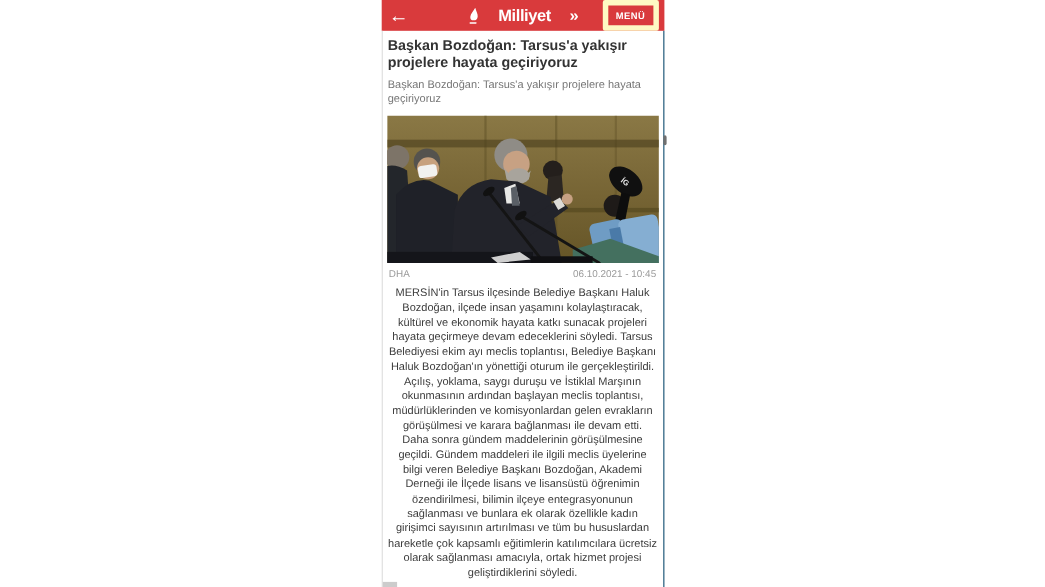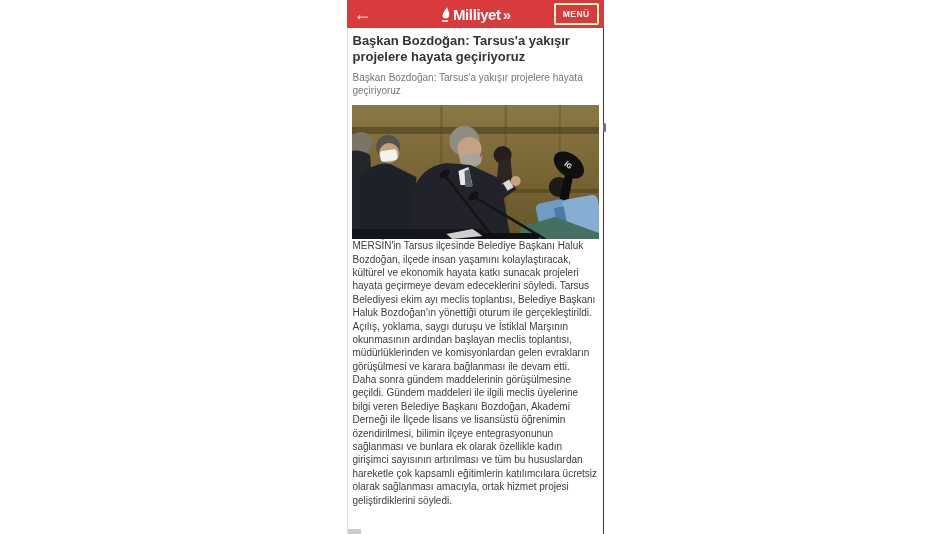--- a/index.html
+++ b/index.html
@@ -20,33 +20,33 @@
     display: flex; align-items: center;
     padding: 0 5px; position: relative;
   }
   .back-btn {
     background: none; border: none; padding: 0 2px; cursor: pointer;
     color: #ffffff; line-height: 1; display: flex; align-items: center;
   }
   .back-arrow { font-size: 18px; font-weight: bold; color: #fff; }
   .brand {
     position: absolute; left: 50%; transform: translateX(-50%);
-    display: flex; align-items: center; gap: 1px; cursor: pointer;
+    display: flex; align-items: center; gap: 16px; cursor: pointer;
   }
   .brand-flame { display: inline-flex; margin-right: 1px; }
   .brand-name {
     color: #fff; font-weight: bold; font-size: 15px; letter-spacing: -0.4px;
   }
   .brand-chevrons {
     color: #fff; font-weight: bold; font-size: 15px; letter-spacing: -3px;
     margin-left: 1px;
   }
   .menu-btn {
     margin-left: auto; background: transparent; cursor: pointer;
-    border: 2px solid #fef9c3; border-radius: 2px;
+    border: 5px solid #fef9c3; border-radius: 2px;
     color: #ffffff; font-size: 8.5px; font-weight: bold;
     font-family: "Liberation Sans", sans-serif;
     padding: 4px 7px; letter-spacing: 0.4px;
   }
   
   .content {
     border-left: 1px solid #ddd; border-right: 1px solid #0c4a6e;
     min-height: 506px; padding: 5px 4px 0 4px; position: relative;
   }
   .article-title {
@@ -60,21 +60,21 @@
   figure.photo { margin: 0; width: 100%; height: 134px; cursor: pointer; }
   figure.photo svg { display: block; width: 100%; height: 134px; }
   .meta-row {
     display: flex; justify-content: space-between; align-items: center;
     padding: 5px 2px 6px 2px;
     font-size: 9px; color: #9a9a9a;
   }
   .body-p {
     margin: 0; padding: 0 1px;
     font-size: 10px; color: #3b3b3b; line-height: 1.34;
-    text-align: left;
+    text-align: center;
   }
   .cutoff {
     position: absolute; left: 0; bottom: 0;
     width: 13px; height: 5px; background: #cccccc;
   }
   .scroll-dash {
     position: absolute; right: -2px; top: 123px;
     width: 3px; height: 9px; background: #6f6f6f; border-radius: 2px;
     cursor: grab;
   }
@@ -166,20 +166,24 @@
           </g>
           <ellipse cx="92" cy="69" rx="6" ry="3.2" fill="#111" transform="rotate(-35 92 69)"></ellipse>
           <ellipse cx="121" cy="91" rx="6" ry="3.2" fill="#111" transform="rotate(-35 121 91)"></ellipse>
 
           <rect x="0" y="124" width="132" height="10" fill="#14151a"></rect>
           <polygon points="94,129 120,124 130,131 100,134" fill="#cfcfcf"></polygon>
           <rect x="130" y="128" width="56" height="6" fill="#0f0f12"></rect>
         </svg>
       </figure>
 
+      <div class="meta-row">
+        <span>DHA</span>
+        <span>06.10.2021 - 10:45</span>
+      </div>
 
       <p class="body-p">MERSİN'in Tarsus ilçesinde Belediye Başkanı Haluk Bozdoğan, ilçede insan yaşamını kolaylaştıracak, kültürel ve ekonomik hayata katkı sunacak projeleri hayata geçirmeye devam edeceklerini söyledi. Tarsus Belediyesi ekim ayı meclis toplantısı, Belediye Başkanı Haluk Bozdoğan'ın yönettiği oturum ile gerçekleştirildi. Açılış, yoklama, saygı duruşu ve İstiklal Marşının okunmasının ardından başlayan meclis toplantısı, müdürlüklerinden ve komisyonlardan gelen evrakların görüşülmesi ve karara bağlanması ile devam etti.</p>
       <p class="body-p">Daha sonra gündem maddelerinin görüşülmesine geçildi. Gündem maddeleri ile ilgili meclis üyelerine bilgi veren Belediye Başkanı Bozdoğan, Akademi Derneği ile İlçede lisans ve lisansüstü öğrenimin özendirilmesi, bilimin ilçeye entegrasyonunun sağlanması ve bunlara ek olarak özellikle kadın girişimci sayısının artırılması ve tüm bu hususlardan hareketle çok kapsamlı eğitimlerin katılımcılara ücretsiz olarak sağlanması amacıyla, ortak hizmet projesi geliştirdiklerini söyledi.</p>
 
       <div class="cutoff"></div>
     </main>
 
     <div class="scroll-dash"></div>
   </div>
 </div>

